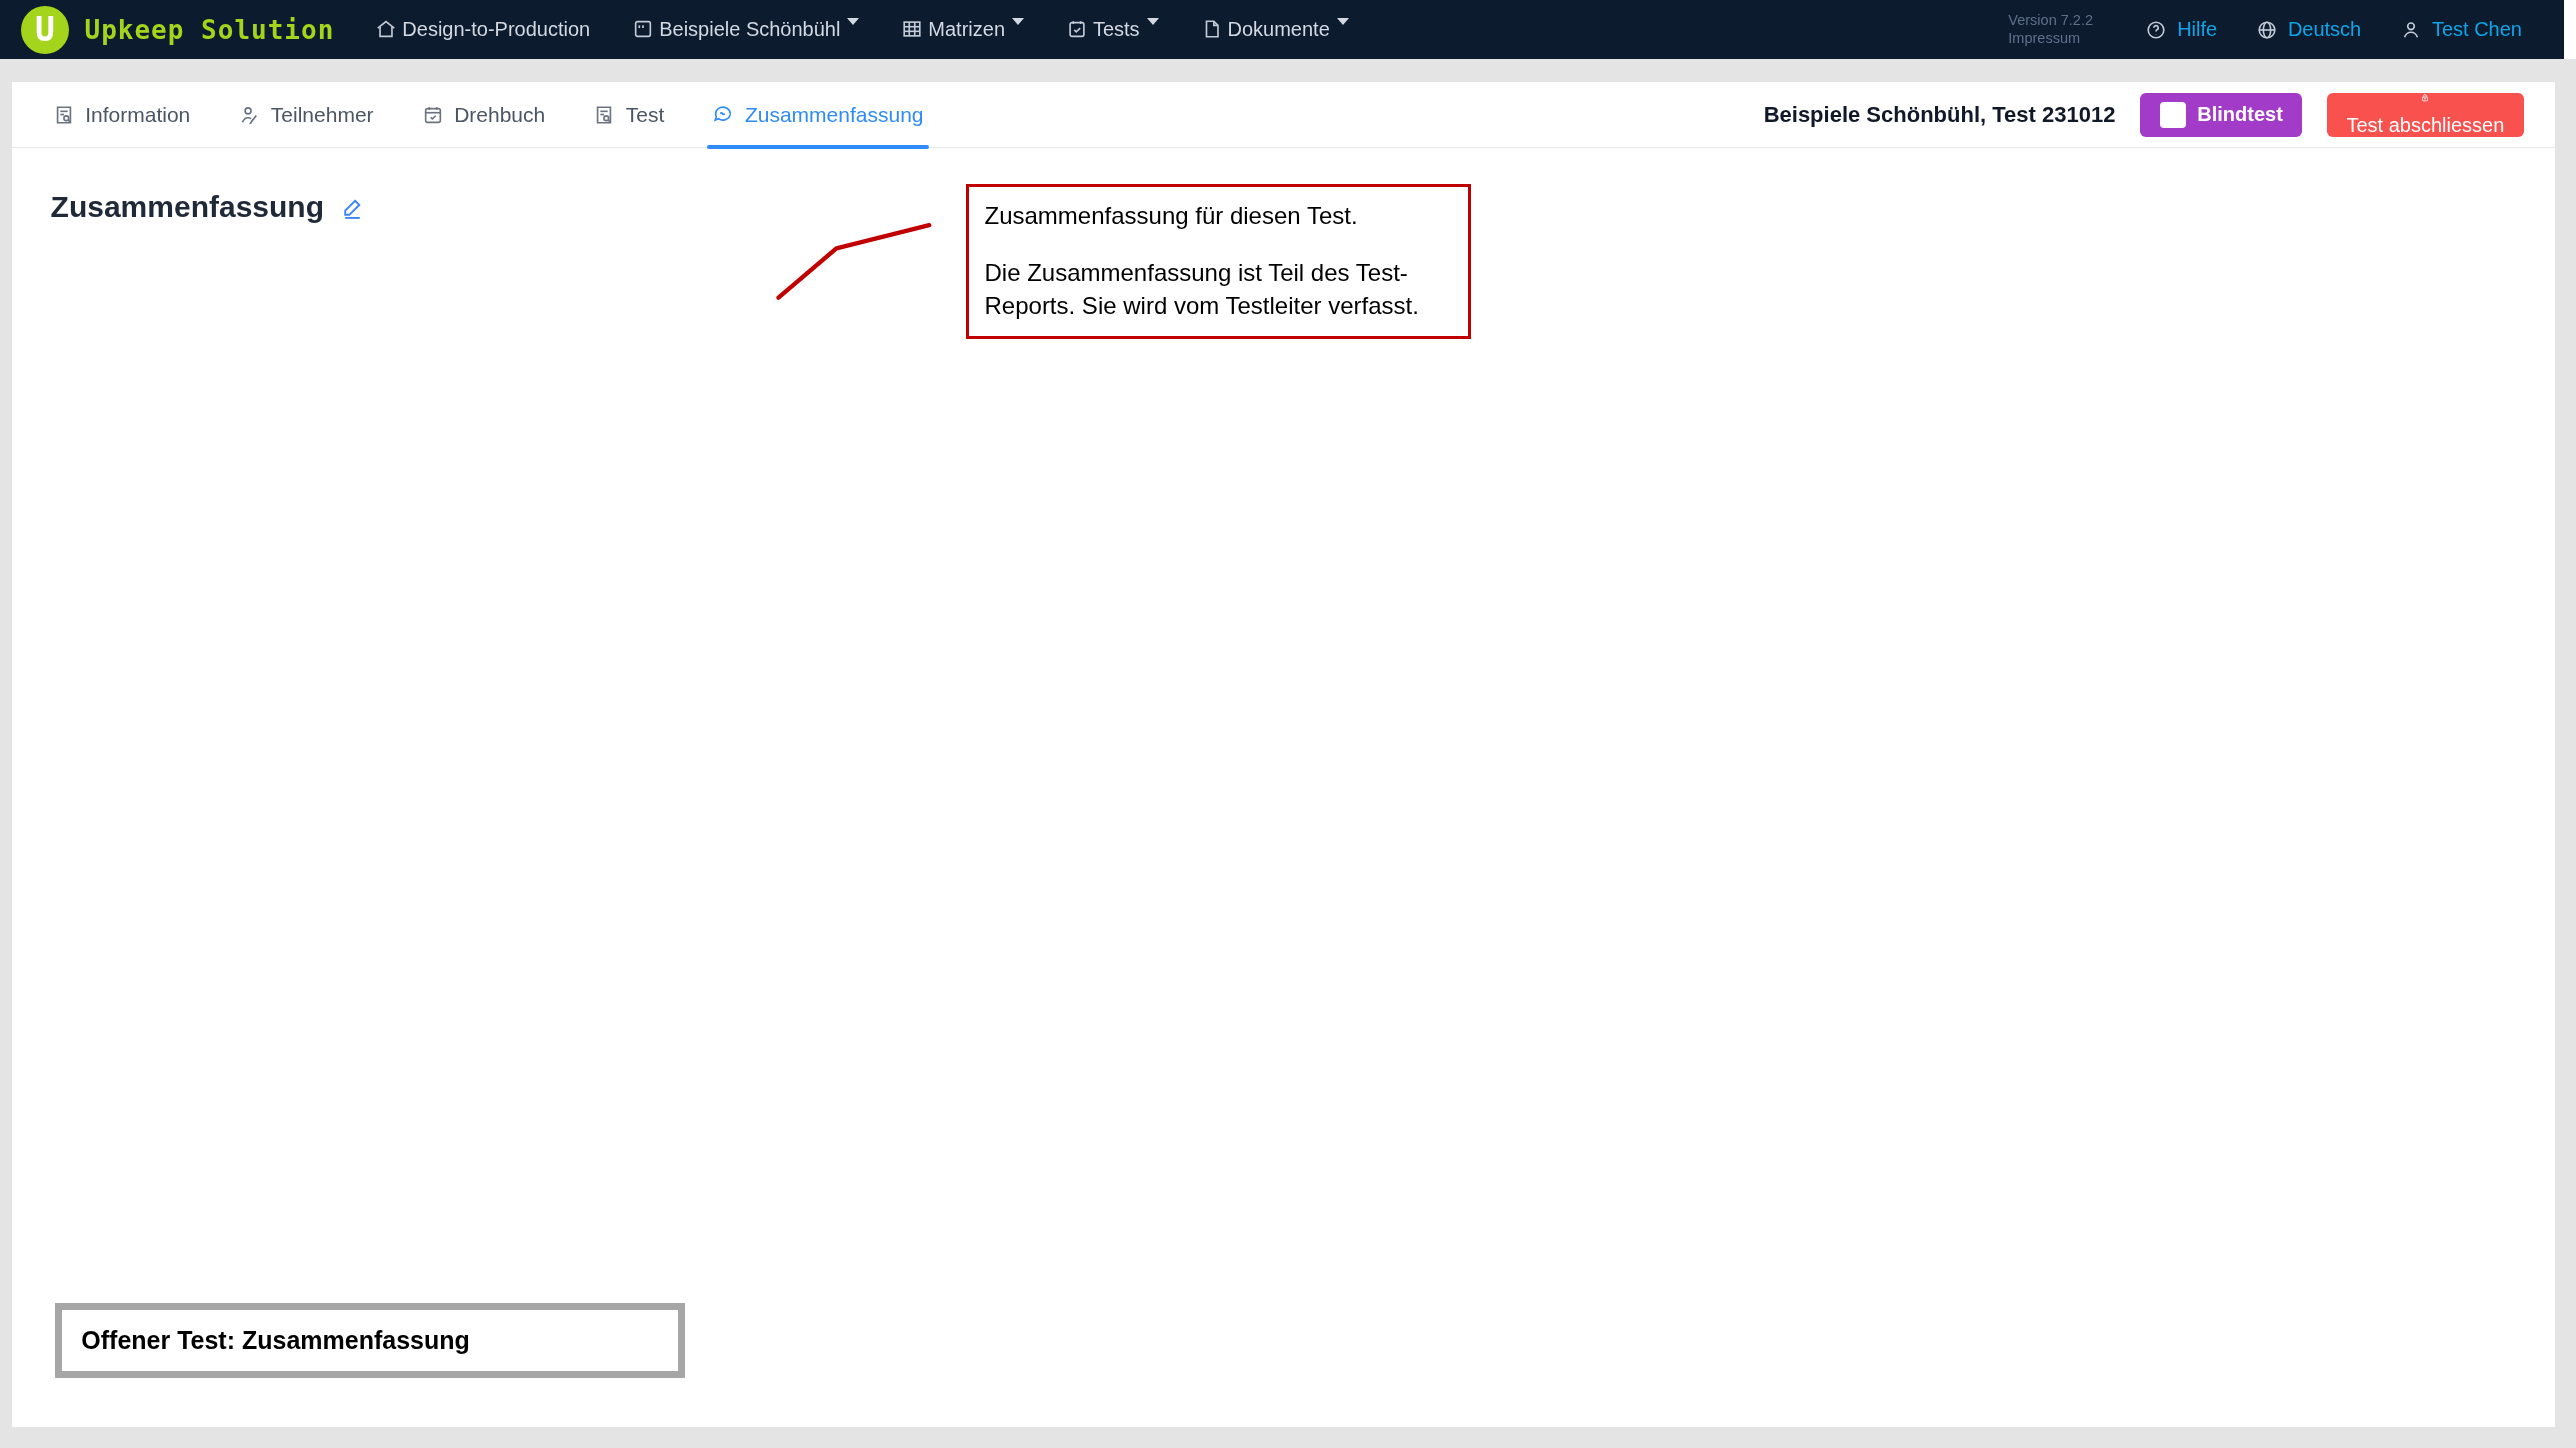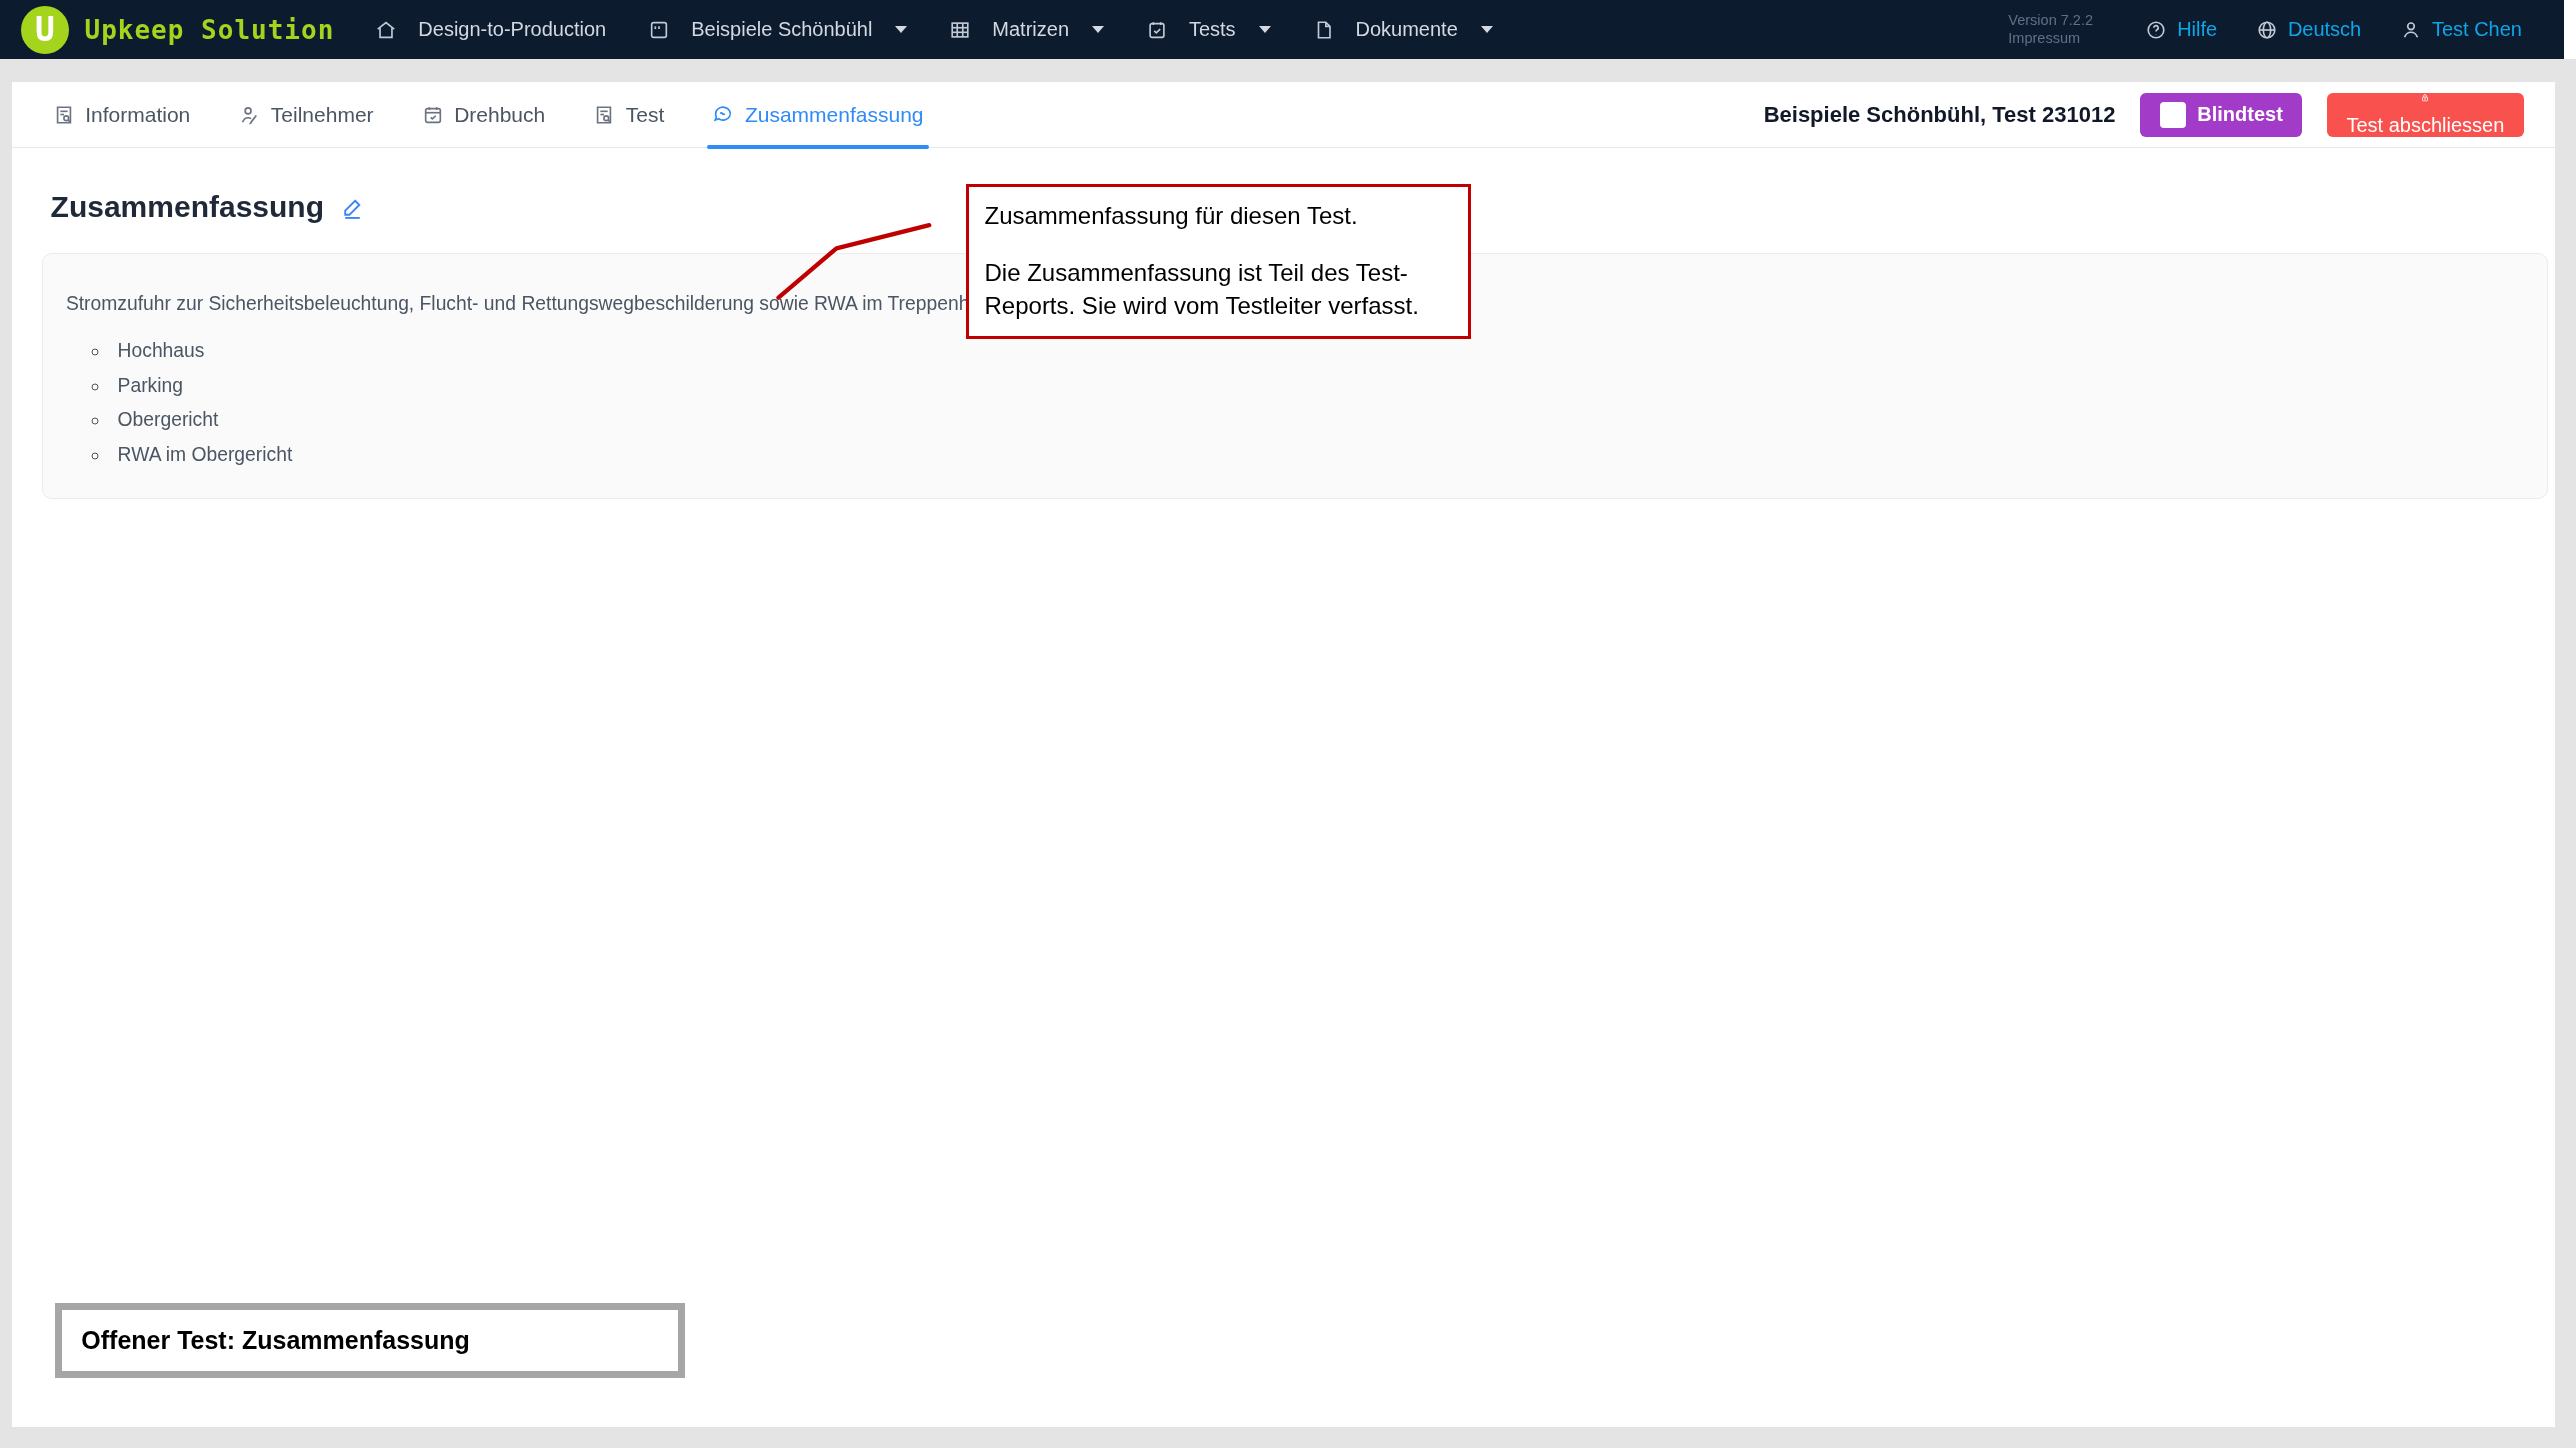--- a/index.html
+++ b/index.html
@@ -15,21 +15,21 @@
   .logo-circle {
     width:48px; height:48px; border-radius:50%; background:#a5d41d;
     display:flex; align-items:center; justify-content:center; flex:0 0 auto;
   }
   .logo-circle span { color:#ffffff; font-weight:bold; font-size:33px; font-family:"DejaVu Sans Mono", monospace; }
   .brand {
     color:#a5d41d; font-family:"DejaVu Sans Mono", monospace; font-weight:bold;
     font-size:26px; margin:0 41px 0 15.5px; letter-spacing:1px; white-space:nowrap;
   }
   .nav-items { display:flex; align-items:center; gap:42px; flex:1 1 auto; }
-  .nav-item { display:flex; align-items:center; gap:21px; color:#d3d9e2; font-size:20px; cursor:pointer; white-space:nowrap; }
+  .nav-item { display:flex; align-items:flex-start; gap:5px; color:#d3d9e2; font-size:20px; cursor:pointer; white-space:nowrap; }
   .nav-item svg { width:22px; height:22px; stroke:#c2cad6; }
   .caret { width:0; height:0; border-left:6.8px solid transparent; border-right:6.8px solid transparent; border-top:7.7px solid #d3d9e2; margin-left:1.9px; }
   .nav-right { display:flex; align-items:center; gap:39px; }
   .version-block { color:#5f7089; font-size:14.5px; line-height:17.4px; text-align:left; margin-right:13.5px; }
   .nav-util { display:flex; align-items:center; gap:9.7px; color:#0ea5e9; font-size:20px; cursor:pointer; white-space:nowrap; }
   .nav-util svg { width:22px; height:22px; stroke:#c2cad6; }
 
   
   .page {
     position:absolute; left:11.6px; top:82px; width:2543px; height:1345px;
@@ -247,29 +247,20 @@
     <div class="heading-row">
       <div class="page-title">Zusammenfassung</div>
       <div class="edit-icon">
         <svg viewBox="0 0 24 24" fill="none" stroke-width="1.8">
             <path d="M14.5 5.5 l4 4 L9 19 H5 v-4 Z"></path>
             <path d="M5 22 H19"></path>
           </svg>
       </div>
     </div>
 
-    <div class="summary-card">
-      <div class="summary-text">Stromzufuhr zur Sicherheitsbeleuchtung, Flucht- und Rettungswegbeschilderung sowie RWA im Treppenh</div>
-      <ul class="summary-list">
-        <li>Hochhaus</li>
-        <li>Parking</li>
-        <li>Obergericht</li>
-        <li>RWA im Obergericht</li>
-      </ul>
-    </div>
   </div>
 </div>
 
 <svg class="connector-svg" viewBox="0 0 2667 1500">
   <polyline points="962,233 866,257 806,308" fill="none" stroke="#c00000" stroke-width="4.5" stroke-linecap="round" stroke-linejoin="round"></polyline>
 </svg>
 
 <div class="note-box">
   <div>Zusammenfassung für diesen Test.</div>
   <div class="para2">Die Zusammenfassung ist Teil des Test-Reports. Sie wird vom Testleiter verfasst.</div>

